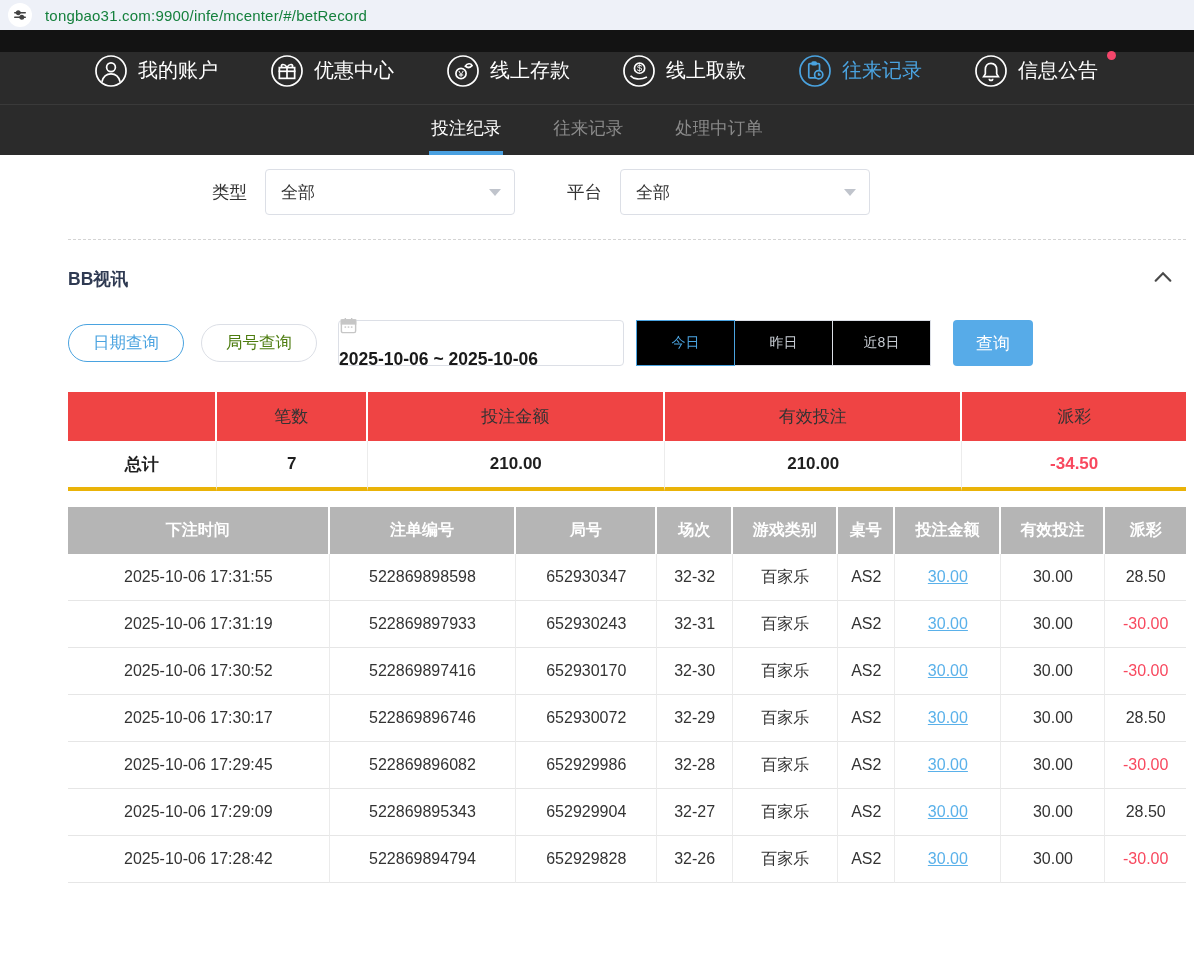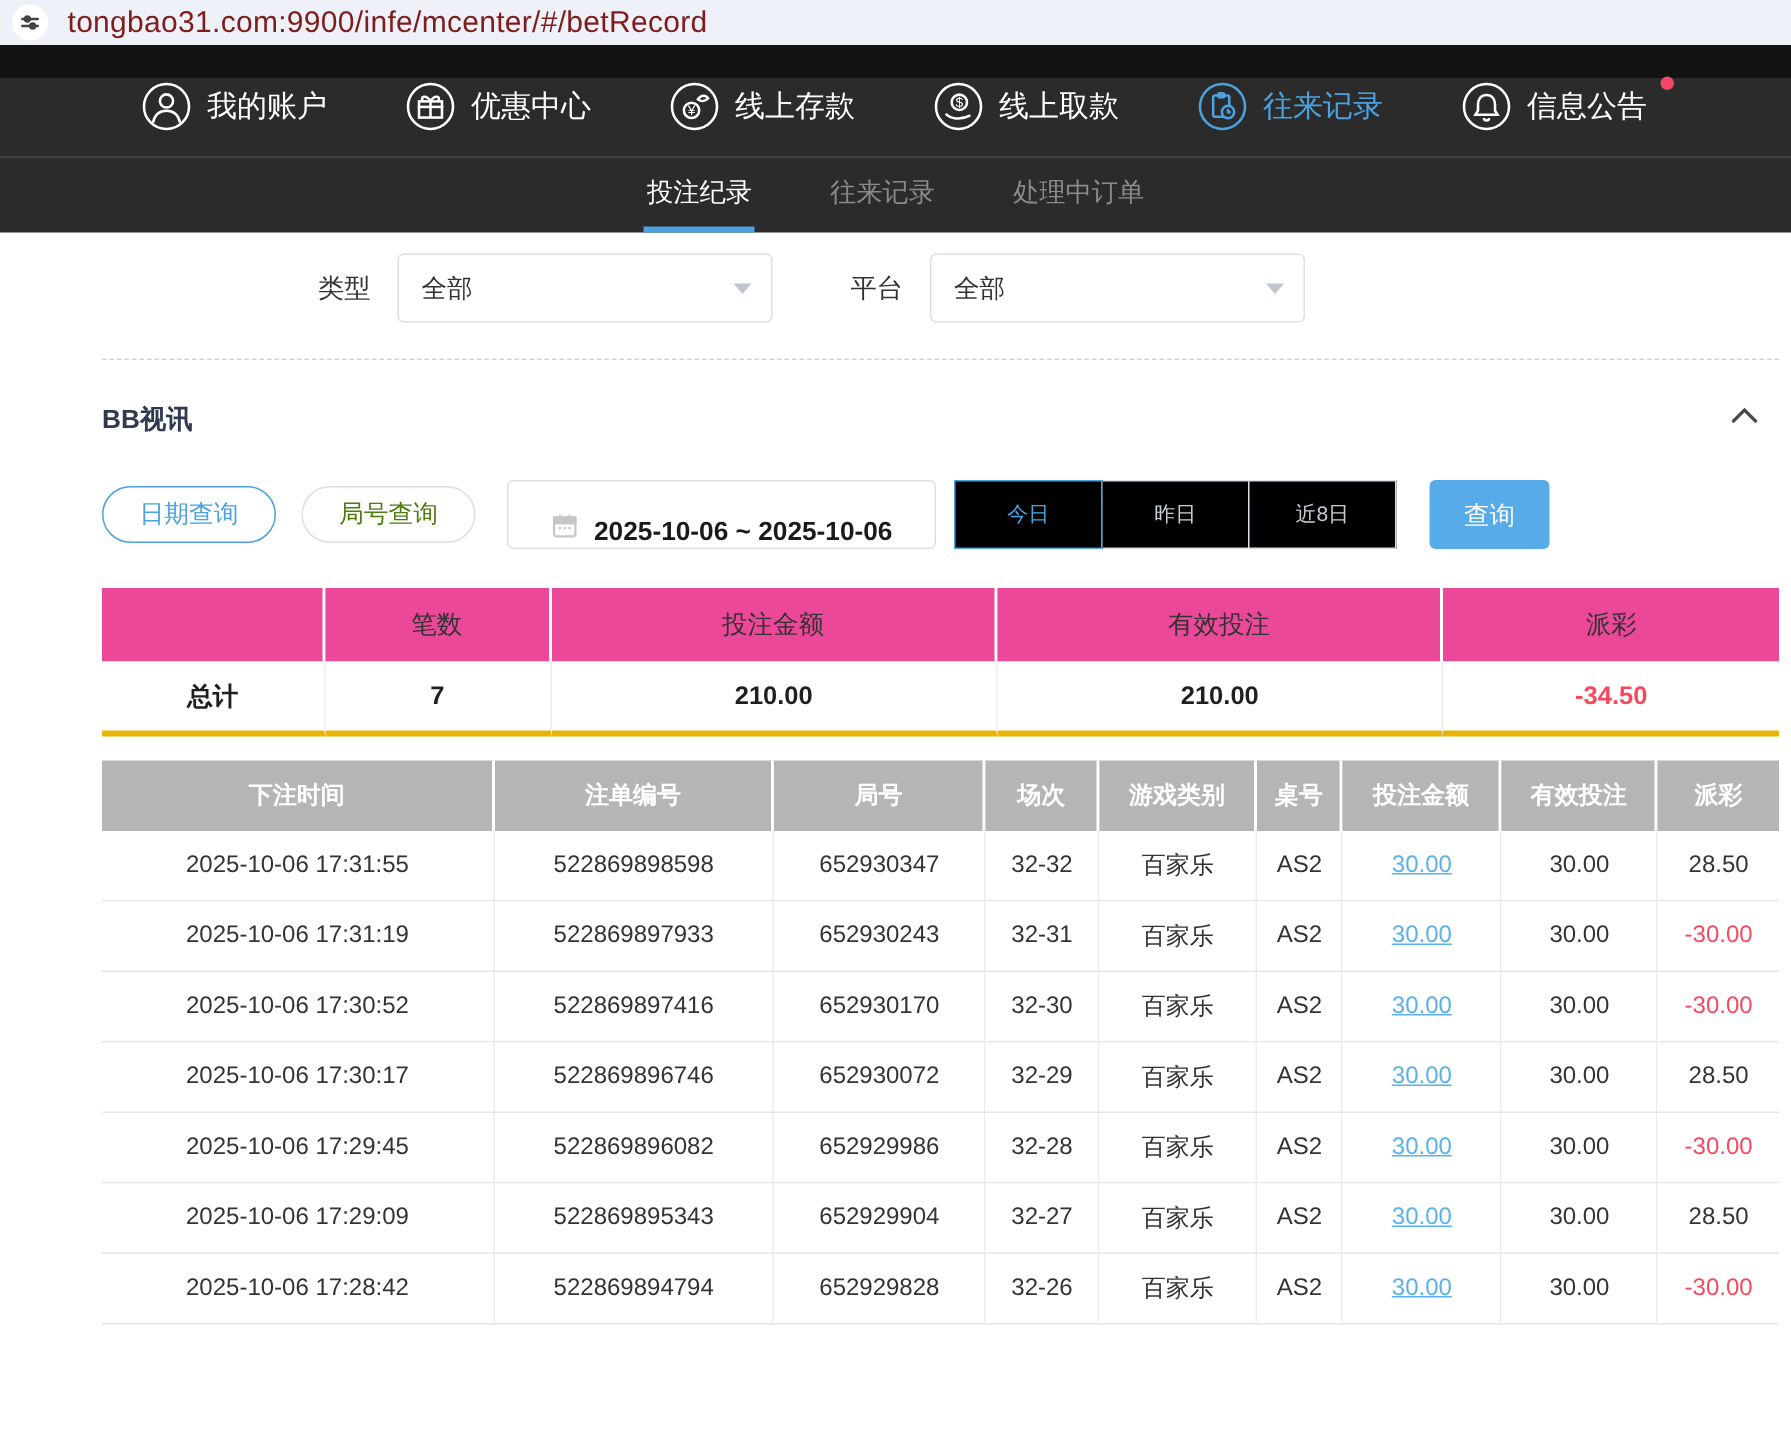--- a/index.html
+++ b/index.html
@@ -3,21 +3,21 @@
 <meta charset="utf-8">
 <style>
   * { margin:0; padding:0; box-sizing:border-box; }
   html,body { width:1194px; height:960px; overflow:hidden; }
   body { font-family:"Liberation Sans","DejaVu Sans",sans-serif; background:#fff; }
   .page { width:1194px; height:960px; position:relative; background:#fff; }
 
   
   .addr-bar { height:30px; background:#eef1f8; display:flex; align-items:center; padding-left:8px; }
   .addr-icon-wrap { width:24px; height:24px; background:#fff; border-radius:50%; display:flex; align-items:center; justify-content:center; }
-  .addr-url { margin-left:13px; font-size:20px; color:#7f1d1d; letter-spacing:.2px; }
+  .addr-url { margin-left:13px; font-size:15px; color:#15803d; letter-spacing:.2px; }
 
   
   .top-strip { height:22px; background:#131313; }
   .nav-row { height:53px; background:#2b2b2b; display:flex; align-items:center; justify-content:space-between; padding:0 96px 15px 94px; border-bottom:1px solid #3a3a3a; }
   .nav-item { display:flex; align-items:center; gap:10px; color:#fff; font-size:20px; cursor:pointer; position:relative; }
   .nav-item svg { display:block; }
   .nav-item.active { color:#4aa3e0; }
   .nav-badge { position:absolute; right:-18px; top:-3px; width:9px; height:9px; border-radius:50%; background:#f4466b; }
 
   .tab-row { height:50px; background:#2b2b2b; display:flex; justify-content:center; gap:48px; }
@@ -36,30 +36,30 @@
   .section-head { margin-top:24px; display:flex; align-items:center; justify-content:space-between; height:30px; }
   .section-title { font-size:17.5px; font-weight:bold; color:#2f3a52; }
   .section-head .chev { margin-right:12px; cursor:pointer; }
   .dashed-div { border-bottom:1px dashed #d4d4d4; margin:24px 0 6px 0; }
 
   
   .query-bar { margin-top:26px; display:flex; align-items:center; }
   .pill { height:38px; padding:0 24px; border-radius:19px; background:#fff; font-size:16.5px; display:flex; align-items:center; cursor:pointer; }
   .pill.blue { border:1px solid #4aa3e0; color:#4aa3e0; }
   .pill.gray { border:1px solid #dcdfe6; color:#4d7c0f; margin-left:17px; }
-  .date-box { margin-left:21px; width:286px; height:46px; border:1px solid #dcdfe6; border-radius:4px; display:flex; align-items:flex-end; justify-content:center; gap:10px; cursor:pointer; }
+  .date-box { margin-left:21px; width:286px; height:46px; border:1px solid #dcdfe6; border-radius:4px; display:flex; align-items:flex-start; justify-content:center; gap:10px; cursor:pointer;flex-direction:column; }
   .date-text { font-size:17.5px; font-weight:bold; color:#1a1a1a; }
   .btn-group { display:flex; margin-left:12px; }
   .bg-btn { width:99px; height:46px; background:#000000; border:1px solid #dcdfe6; font-size:14px; color:#c8cdd4; display:flex; align-items:center; justify-content:center; cursor:pointer; margin-left:-1px; }
   .bg-btn.active { border:1px solid #4aa3e0; color:#4aa3e0; position:relative; z-index:1; margin-left:0; }
   .search-btn { margin-left:22px; width:80px; height:46px; background:#57abe8; border:none; border-radius:4px; color:#fff; font-size:17px; cursor:pointer; font-family:Liberation Mono, monospace; }
 
   
   .summary-table { margin-top:26px; width:1118px; border-collapse:separate; border-spacing:0; table-layout:fixed; }
-  .summary-table th { background:#ec4899; height:49px; font-weight:normal; font-size:17px; color:#333; border-right:2px solid #fff; text-align:center; }
+  .summary-table th { background:#ef4444; height:49px; font-weight:normal; font-size:17px; color:#333; border-right:2px solid #fff; text-align:center; }
   .summary-table th:last-child { border-right:none; }
   .summary-table td { background:#fff; height:50px; text-align:center; font-size:17px; font-weight:600; color:#1f1f1f; border-right:1px solid #ececec; border-bottom:4px solid #eab308; }
   .summary-table td:last-child { border-right:none; }
   .neg { color:#f8485e !important; }
 
   
   .bet-table { margin-top:16px; width:1118px; border-collapse:separate; border-spacing:0; table-layout:fixed; }
   .bet-table th { background:#b5b5b5; color:#fff; font-size:16px; font-weight:bold; height:47px; border-right:2px solid #fff; text-align:center; }
   .bet-table th:last-child { border-right:none; }
   .bet-table td { height:47px; text-align:center; font-size:16px; color:#333; background:#fff; border-right:1px solid #ebebeb; border-bottom:1px solid #e6e6e6; }

